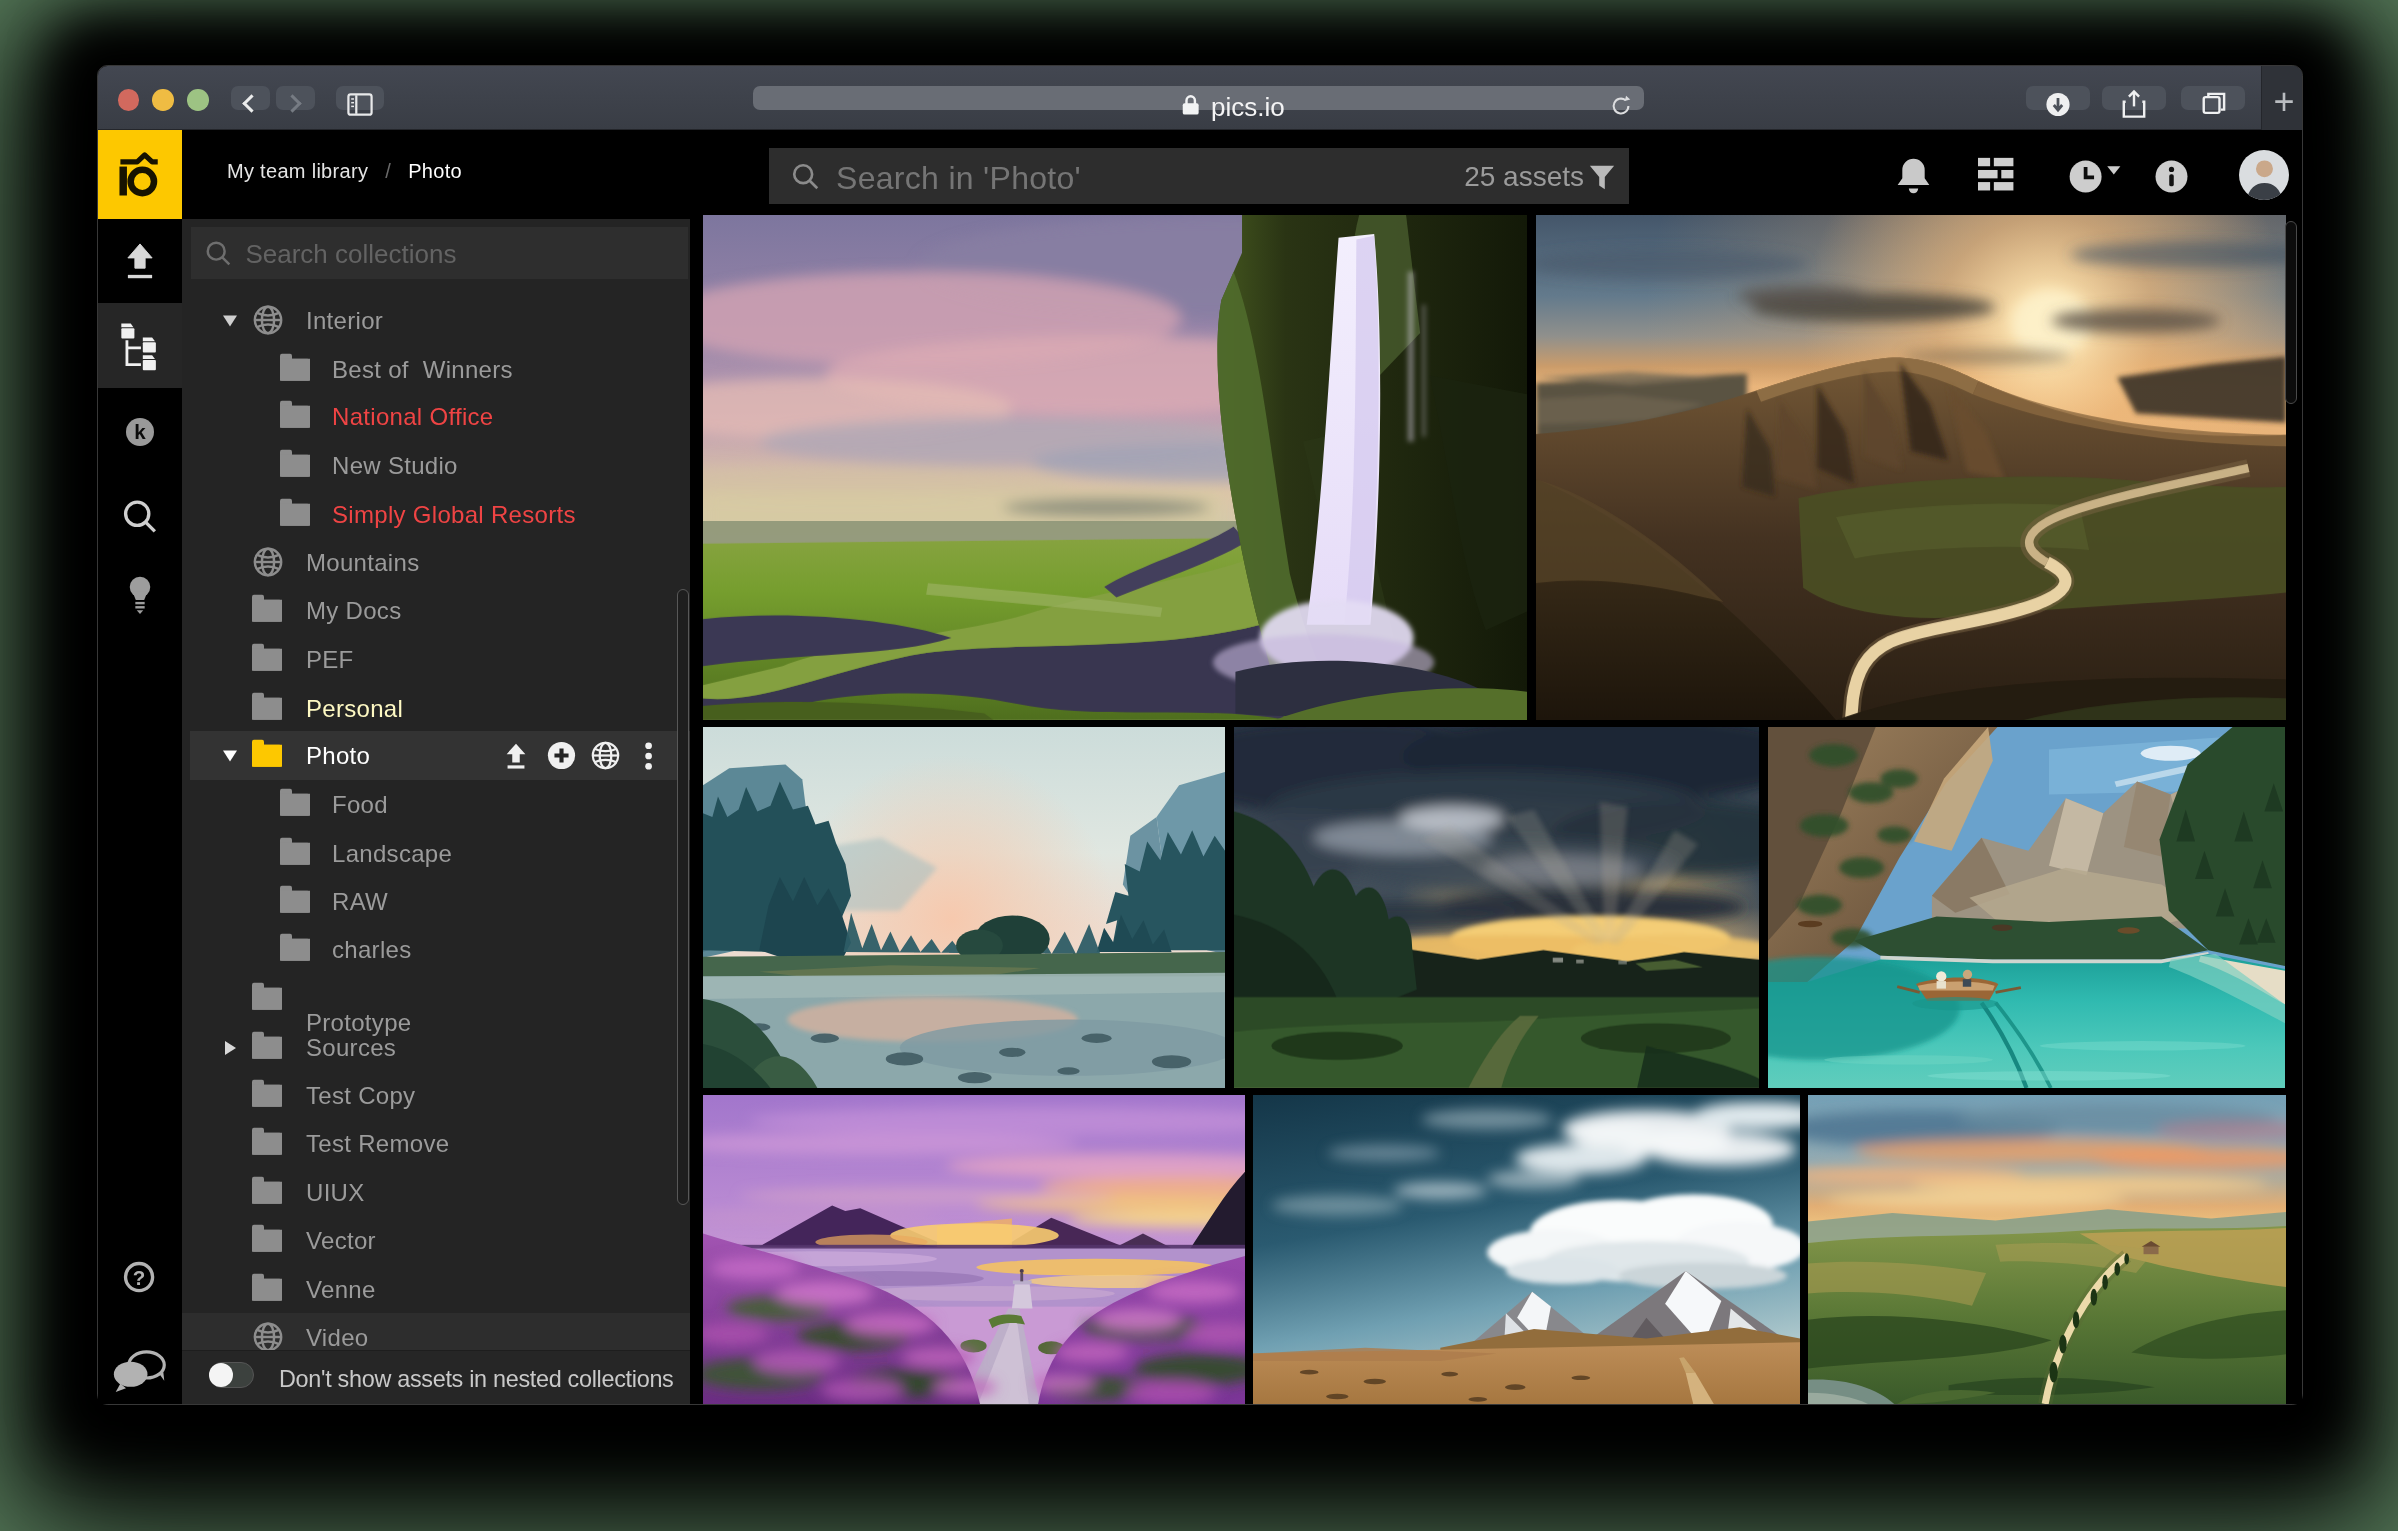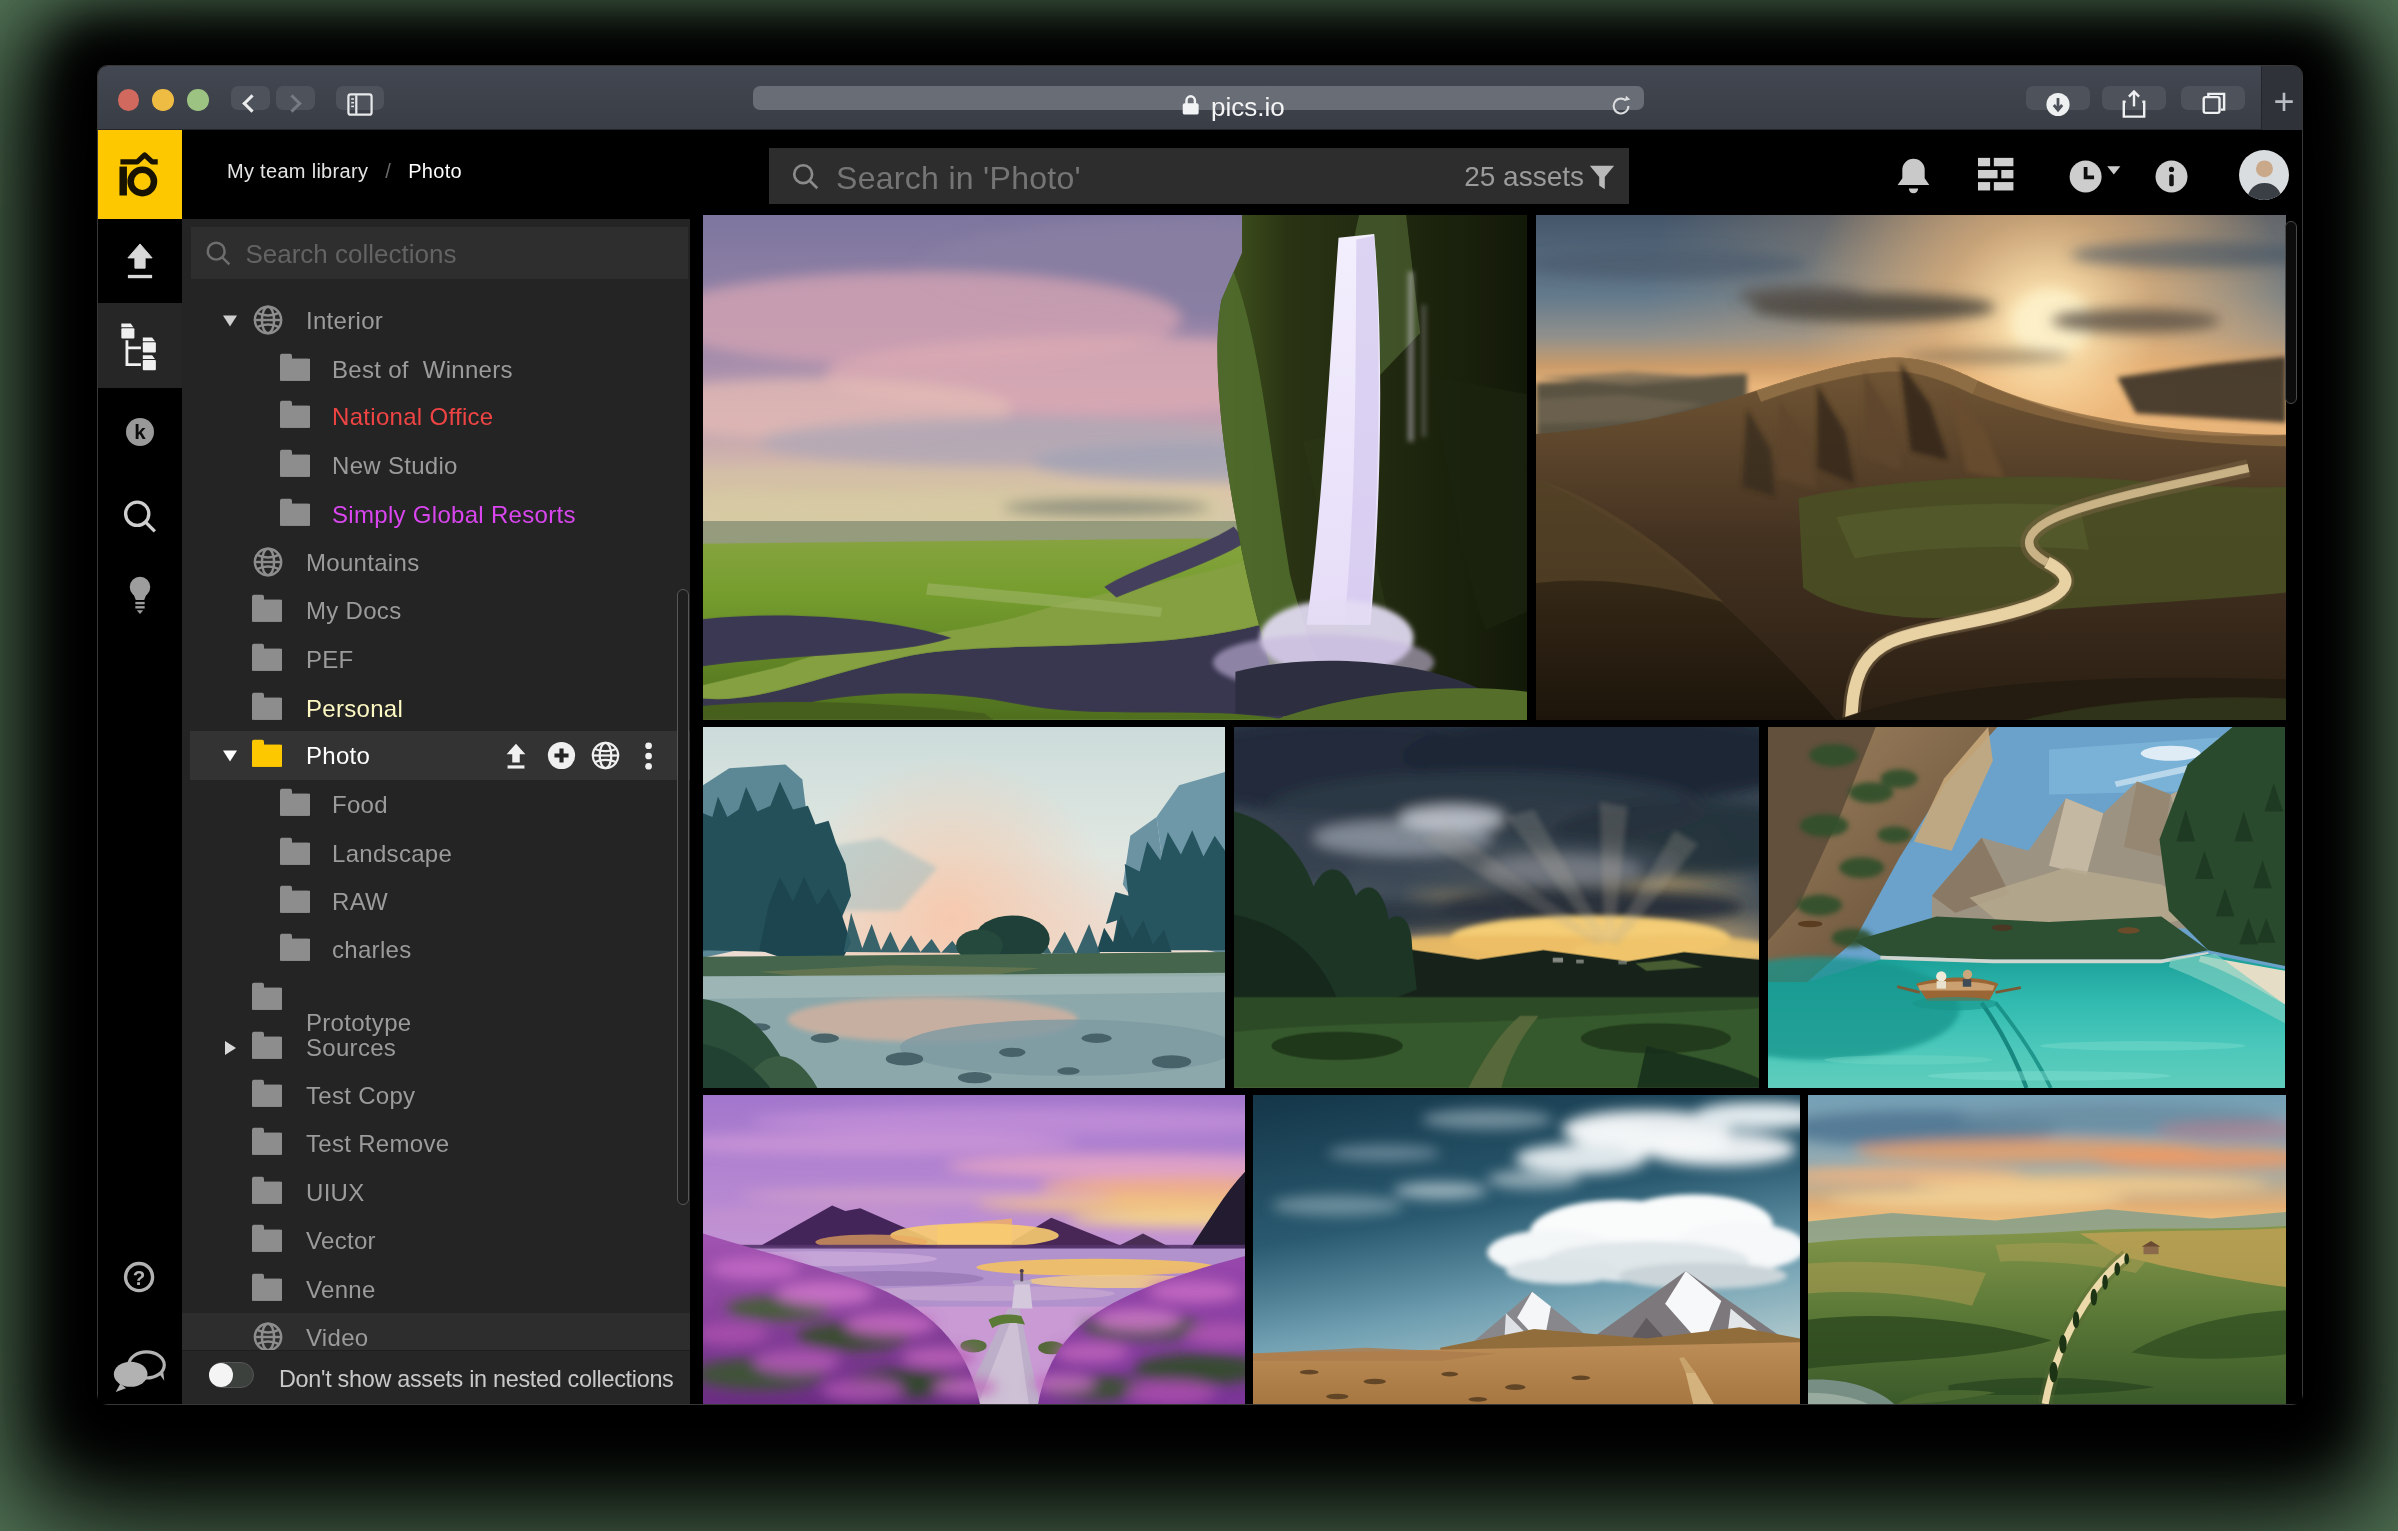--- a/index.html
+++ b/index.html
@@ -258,21 +258,21 @@
       <div class="row" style="top:222px;">
           <div class="fold" style="left:98px;background:#8d8d8d;">
             <div class="fbody"></div>
           </div>
           <div class="lbl" style="left:150px;color:#9b9b9b;">New Studio</div>
         </div>
       <div class="row" style="top:271px;">
           <div class="fold" style="left:98px;background:#8d8d8d;">
             <div class="fbody"></div>
           </div>
-          <div class="lbl" style="left:150px;color:#d946ef;">Simply Global Resorts</div>
+          <div class="lbl" style="left:150px;color:#ef4444;">Simply Global Resorts</div>
         </div>
       <div class="row" style="top:319px;">
           <svg class="gicon" style="left:70px;" width="32" height="32" viewBox="0 0 34 34">
             <g fill="none" stroke="#8d8d8d" stroke-width="2.6">
               <circle cx="17" cy="17" r="14"></circle>
               <ellipse cx="17" cy="17" rx="6.5" ry="14"></ellipse>
               <line x1="3" y1="17" x2="31" y2="17"></line>
               <path d="M5.5 9.5 a17 10 0 0 0 23 0 M5.5 24.5 a17 10 0 0 1 23 0"></path>
             </g>
           </svg>

